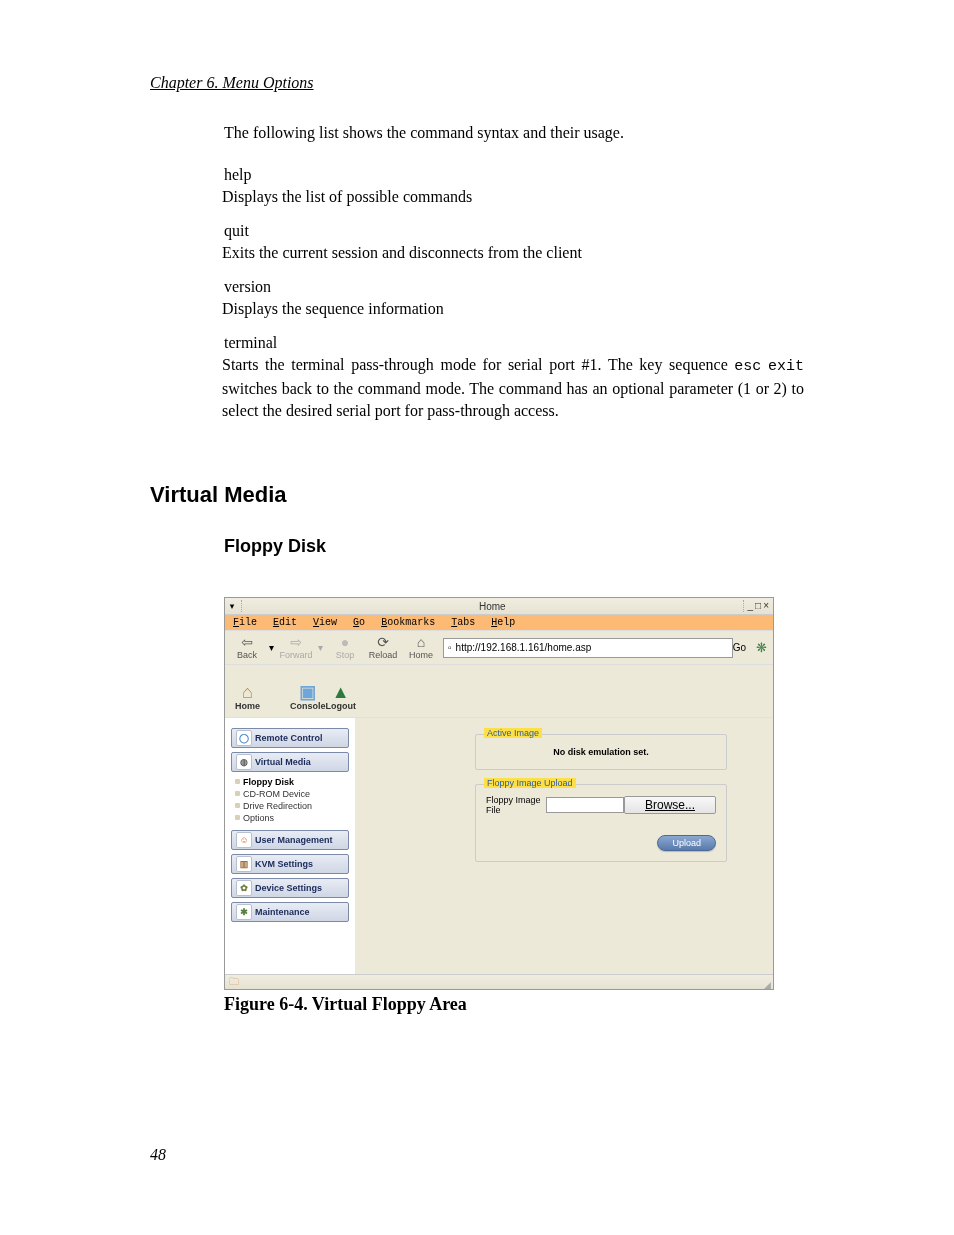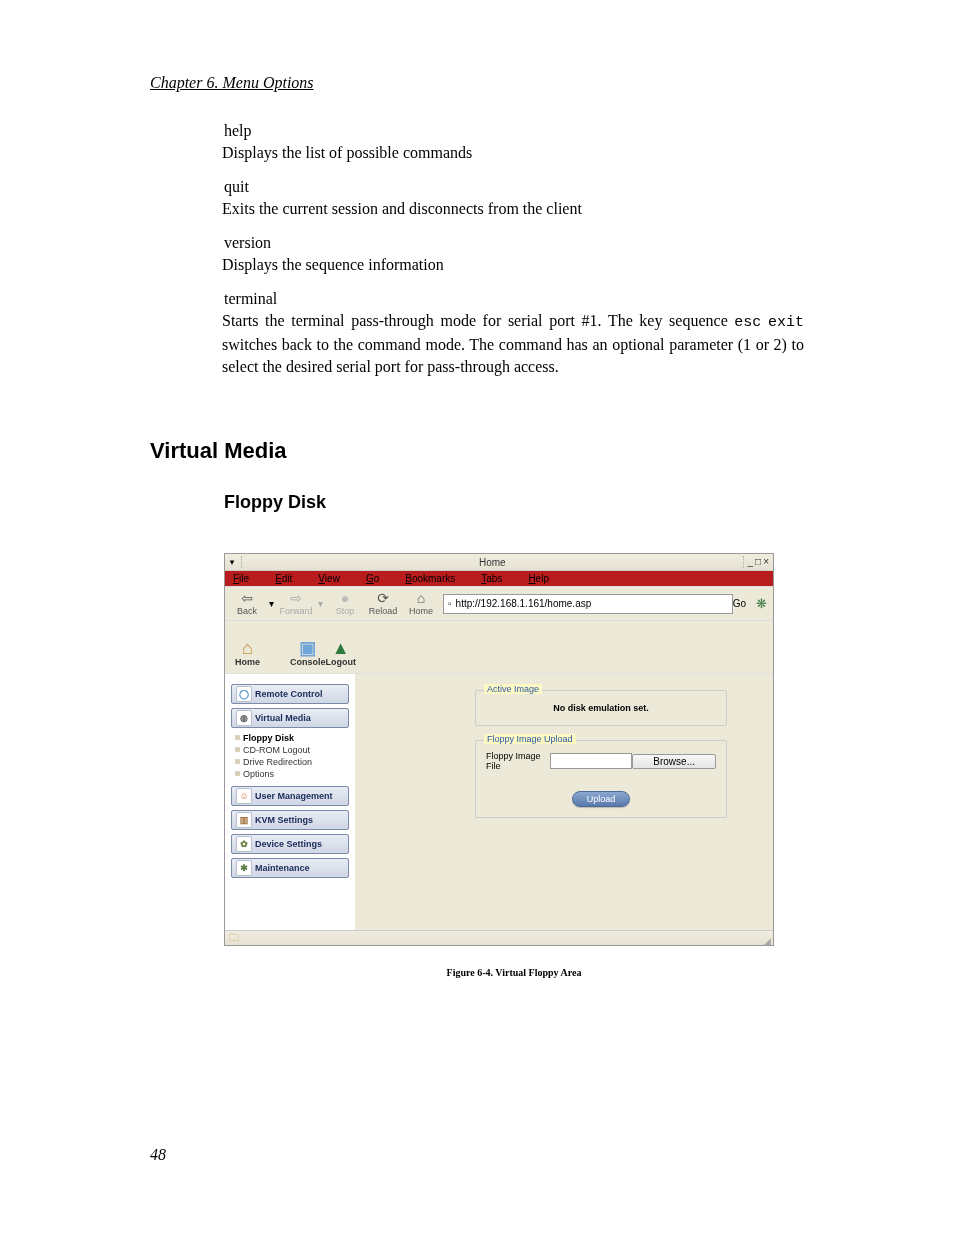--- a/index.html
+++ b/index.html
@@ -52,24 +52,23 @@
     font-weight: bold;
     font-size: 18px;
     margin-left: 74px;
     margin-bottom: 40px;
   }
   .figure-wrap {
     margin-left: 74px;
     margin-top: 24px;
   }
   .figure-caption {
-    text-align: center;
-    font-weight: bold;
-    font-size: 10px;
-    margin-top: 21px;
+    font-weight: bold;
+    font-size: 18px;
+    margin-top: 4px;
   }
   .page-number {
     position: absolute;
     bottom: 50px;
     left: 150px;
     font-style: italic;
     font-size: 16px;
   }
 
   
@@ -111,26 +110,27 @@
     color: #333;
     display: flex;
     align-items: center;
     gap: 2px;
   }
   .title-right span { line-height: 1; }
   .win-sep { border-left: 1px dotted #aaa; height: 12px; margin: 0 2px; }
 
   .menubar {
     display: flex;
-    gap: 26px;
+    gap: 16px;
     padding: 2px 8px;
-    background: #b91c1c;
+    background: #fdba74;
     border-bottom: 1px solid #ddd;
     font-size: 10px;
     color: #000;
+    font-family: Liberation Mono, monospace;
   }
   .menubar span u { text-decoration: underline; }
 
   .toolbar {
     display: flex;
     align-items: center;
     padding: 4px 6px;
     gap: 6px;
     background: #ece9d8;
     border-bottom: 1px solid #ddd;
@@ -305,21 +305,21 @@
     border-radius: 2px;
     padding: 10px 10px;
     margin-bottom: 14px;
     position: relative;
     width: 230px;
   }
   .legend {
     position: absolute;
     top: -7px;
     left: 8px;
-    background: #fef9c3;
+    background: #fde047;
     padding: 0 3px;
     color: #2a5aa8;
     font-size: 9px;
   }
   .fs-content-center {
     text-align: center;
     font-weight: bold;
     font-size: 9px;
     color: #000;
     padding: 2px 0;
@@ -332,25 +332,26 @@
   .upload-row label { font-size: 9px; color: #000; }
   .file-box {
     border: 1px solid #999;
     background: #fff;
     height: 14px;
     width: 90px;
   }
   .browse-btn {
     border: 1px solid #999;
     background: linear-gradient(#f8f8f8, #e4e4e4);
-    font-size: 10px;
+    font-size: 12px;
     padding: 1px 20px;
     border-radius: 2px;
-  }
-  .upload-btn-row { text-align: center; }
+    text-decoration: underline;
+  }
+  .upload-btn-row { text-align: right; }
   .upload-btn {
     display: inline-block;
     border: 1px solid #4a6a9a;
     background: linear-gradient(#8aa8d0, #5a7aac);
     color: #fff;
     font-size: 9px;
     padding: 2px 14px;
     border-radius: 9px;
     box-shadow: 0 1px 1px rgba(0,0,0,0.2);
   }
@@ -373,20 +374,21 @@
     line-height: 0.6;
     transform: rotate(0deg);
   }
 </style>
 </head>
 <body>
 
 <div class="page">
   <div class="chapter-header">Chapter 6. Menu Options</div>
 
+  <div class="body-text intro">The following list shows the command syntax and their usage.</div>
 
   <div class="term">help</div>
   <div class="definition">Displays the list of possible commands</div>
 
   <div class="term">quit</div>
   <div class="definition">Exits the current session and disconnects from the client</div>
 
   <div class="term">version</div>
   <div class="definition">Displays the sequence information</div>
 
@@ -479,21 +481,21 @@
           <div class="nav-item">
             <span class="nav-icon-box remote">◯</span>
             <span>Remote Control</span>
           </div>
           <div class="nav-item">
             <span class="nav-icon-box virtual">◍</span>
             <span>Virtual Media</span>
           </div>
           <ul class="sub-list">
             <li class="active">Floppy Disk</li>
-            <li>CD-ROM Logout</li>
+            <li>CD-ROM Device</li>
             <li>Drive Redirection</li>
             <li>Options</li>
           </ul>
           <div class="nav-item">
             <span class="nav-icon-box user">☺</span>
             <span>User Management</span>
           </div>
           <div class="nav-item">
             <span class="nav-icon-box kvm">▥</span>
             <span>KVM Settings</span>

